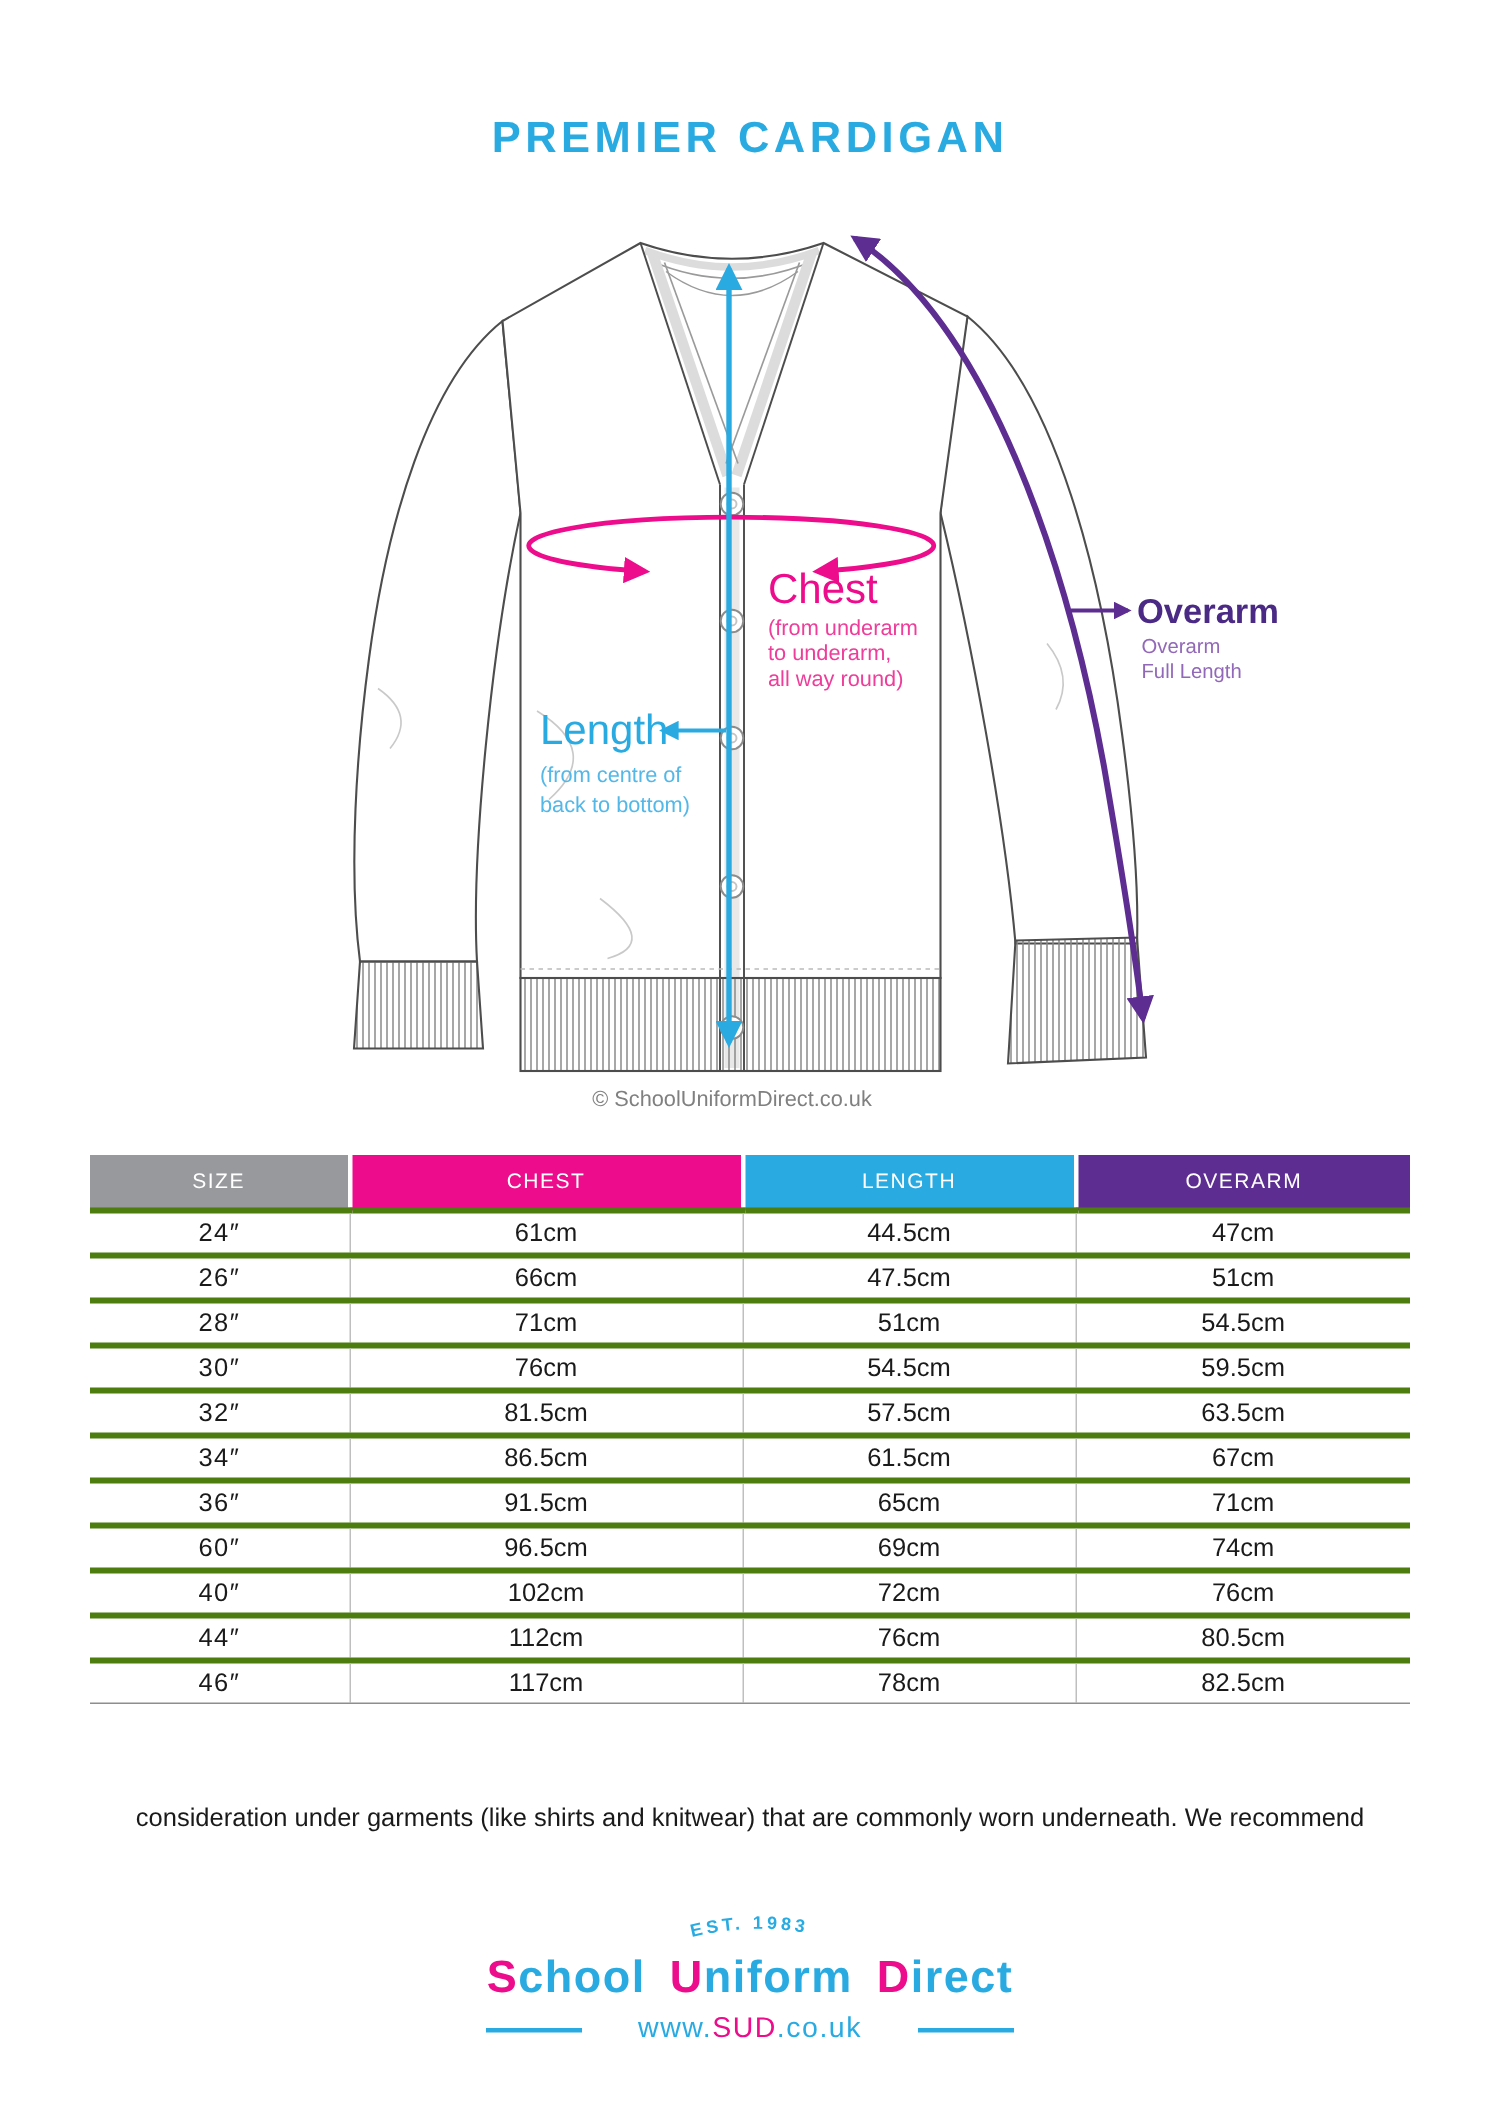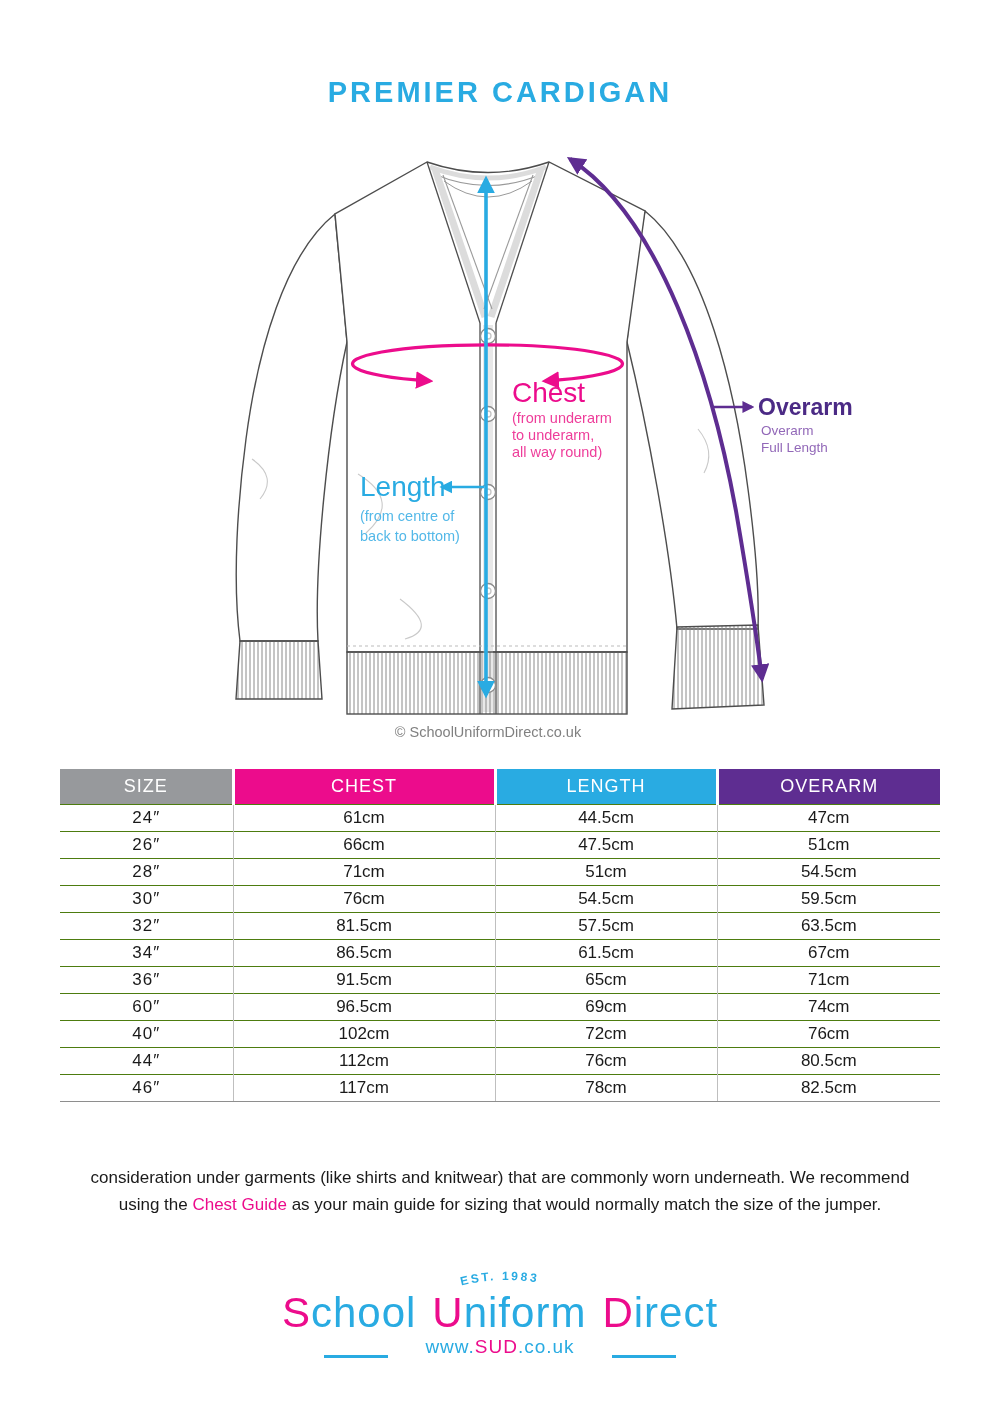--- a/index.html
+++ b/index.html
@@ -3,38 +3,38 @@
 <meta charset="utf-8">
 <style>
   html,body{margin:0;padding:0;background:#fff;}
   .page{width:932px;height:1414px;margin:3px auto;background:#fff;position:relative;overflow:hidden;
         font-family:"Liberation Sans",sans-serif;color:#1a1a1a;}
   .title{padding-top:54px;text-align:center;font-size:29px;font-weight:600;letter-spacing:3px;color:#29ABE2;}
   .diagram-wrap{width:800px;margin:6px auto 0;}
   svg text{font-family:"Liberation Sans",sans-serif;}
 
   table.size-table{width:880px;margin:16px auto 0;border-collapse:collapse;table-layout:fixed;}
-  .size-table th{height:33px;color:#fff;font-size:18px;font-weight:500;letter-spacing:1px;text-align:center;
+  .size-table th{height:33px;color:#fff;font-size:14px;font-weight:500;letter-spacing:1px;text-align:center;
         border-left:3px solid #fff;}
   .size-table th:first-child{border-left:none;}
   .size-table td{height:26px;text-align:center;font-size:17px;color:#1a1a1a;
-        border-top:1px solid #4d7c0f;border-left:1px solid #bfbfbf;padding:0;}
+        border-top:4px solid #4d7c0f;border-left:1px solid #bfbfbf;padding:0;}
   .size-table td:first-child{border-left:none;}
   .size-table tbody tr:last-child td{border-bottom:1px solid #8e8e8e;}
   .inchrow{letter-spacing:1px;}
 
   .footer-note{margin:62px auto 0;width:930px;text-align:center;font-size:17px;line-height:27.5px;color:#1a1a1a;}
   .chest-link{color:#EC0C8C;}
 
   .logo{margin-top:46px;text-align:center;}
   .logo-est{display:block;margin:0 auto;}
-  .wordmark{font-size:42px;letter-spacing:1px;color:#29ABE2;font-weight:400;line-height:36px;text-align:center;}
+  .wordmark{font-size:30px;letter-spacing:1px;color:#29ABE2;font-weight:700;line-height:36px;text-align:center;}
   .wordmark .word{margin:0 8px;white-space:nowrap;}
   .wordmark .cap{color:#EC0C8C;}
-  .url-line{display:flex;justify-content:center;align-items:flex-end;margin-top:5px;gap:32px;}
+  .url-line{display:flex;justify-content:center;align-items:center;margin-top:5px;gap:32px;}
   .rule{width:64px;height:2.5px;background:#29ABE2;}
   .url{font-size:19px;letter-spacing:1px;color:#29ABE2;margin:0 5px;font-weight:500;}
   .url .sud{color:#EC0C8C;}
 </style>
 </head>
 <body>
 
 <div class="page">
 
   <h1 class="title">PREMIER CARDIGAN</h1>
@@ -226,21 +226,20 @@
       <td class="inchrow">46″</td>
       <td>117cm</td>
       <td>78cm</td>
       <td>82.5cm</td>
     </tr>
   </tbody>
   </table>
 
   <div class="footer-note">
     <div>consideration under garments (like shirts and knitwear) that are commonly worn underneath. We recommend</div>
-    <div><span>using the </span><span class="chest-link">Chest Guide</span><span> as your main guide for sizing that would normally match the size of the jumper.</span></div>
   </div>
 
   <div class="logo">
     <svg class="logo-est" width="170" height="30" viewBox="0 0 170 30">
       <path id="estArc" d="M25,27 Q85,5 145,23" fill="none" stroke="none"></path>
       <text font-size="12" font-weight="bold" letter-spacing="2.5" fill="#29ABE2">
         <textPath href="#estArc" startOffset="50%" text-anchor="middle">EST. 1983</textPath>
       </text>
     </svg>
     <div class="wordmark"><span class="word"><span class="cap">S</span><span>chool</span></span><span class="word"><span class="cap">U</span><span>niform</span></span><span class="word"><span class="cap">D</span><span>irect</span></span></div>

